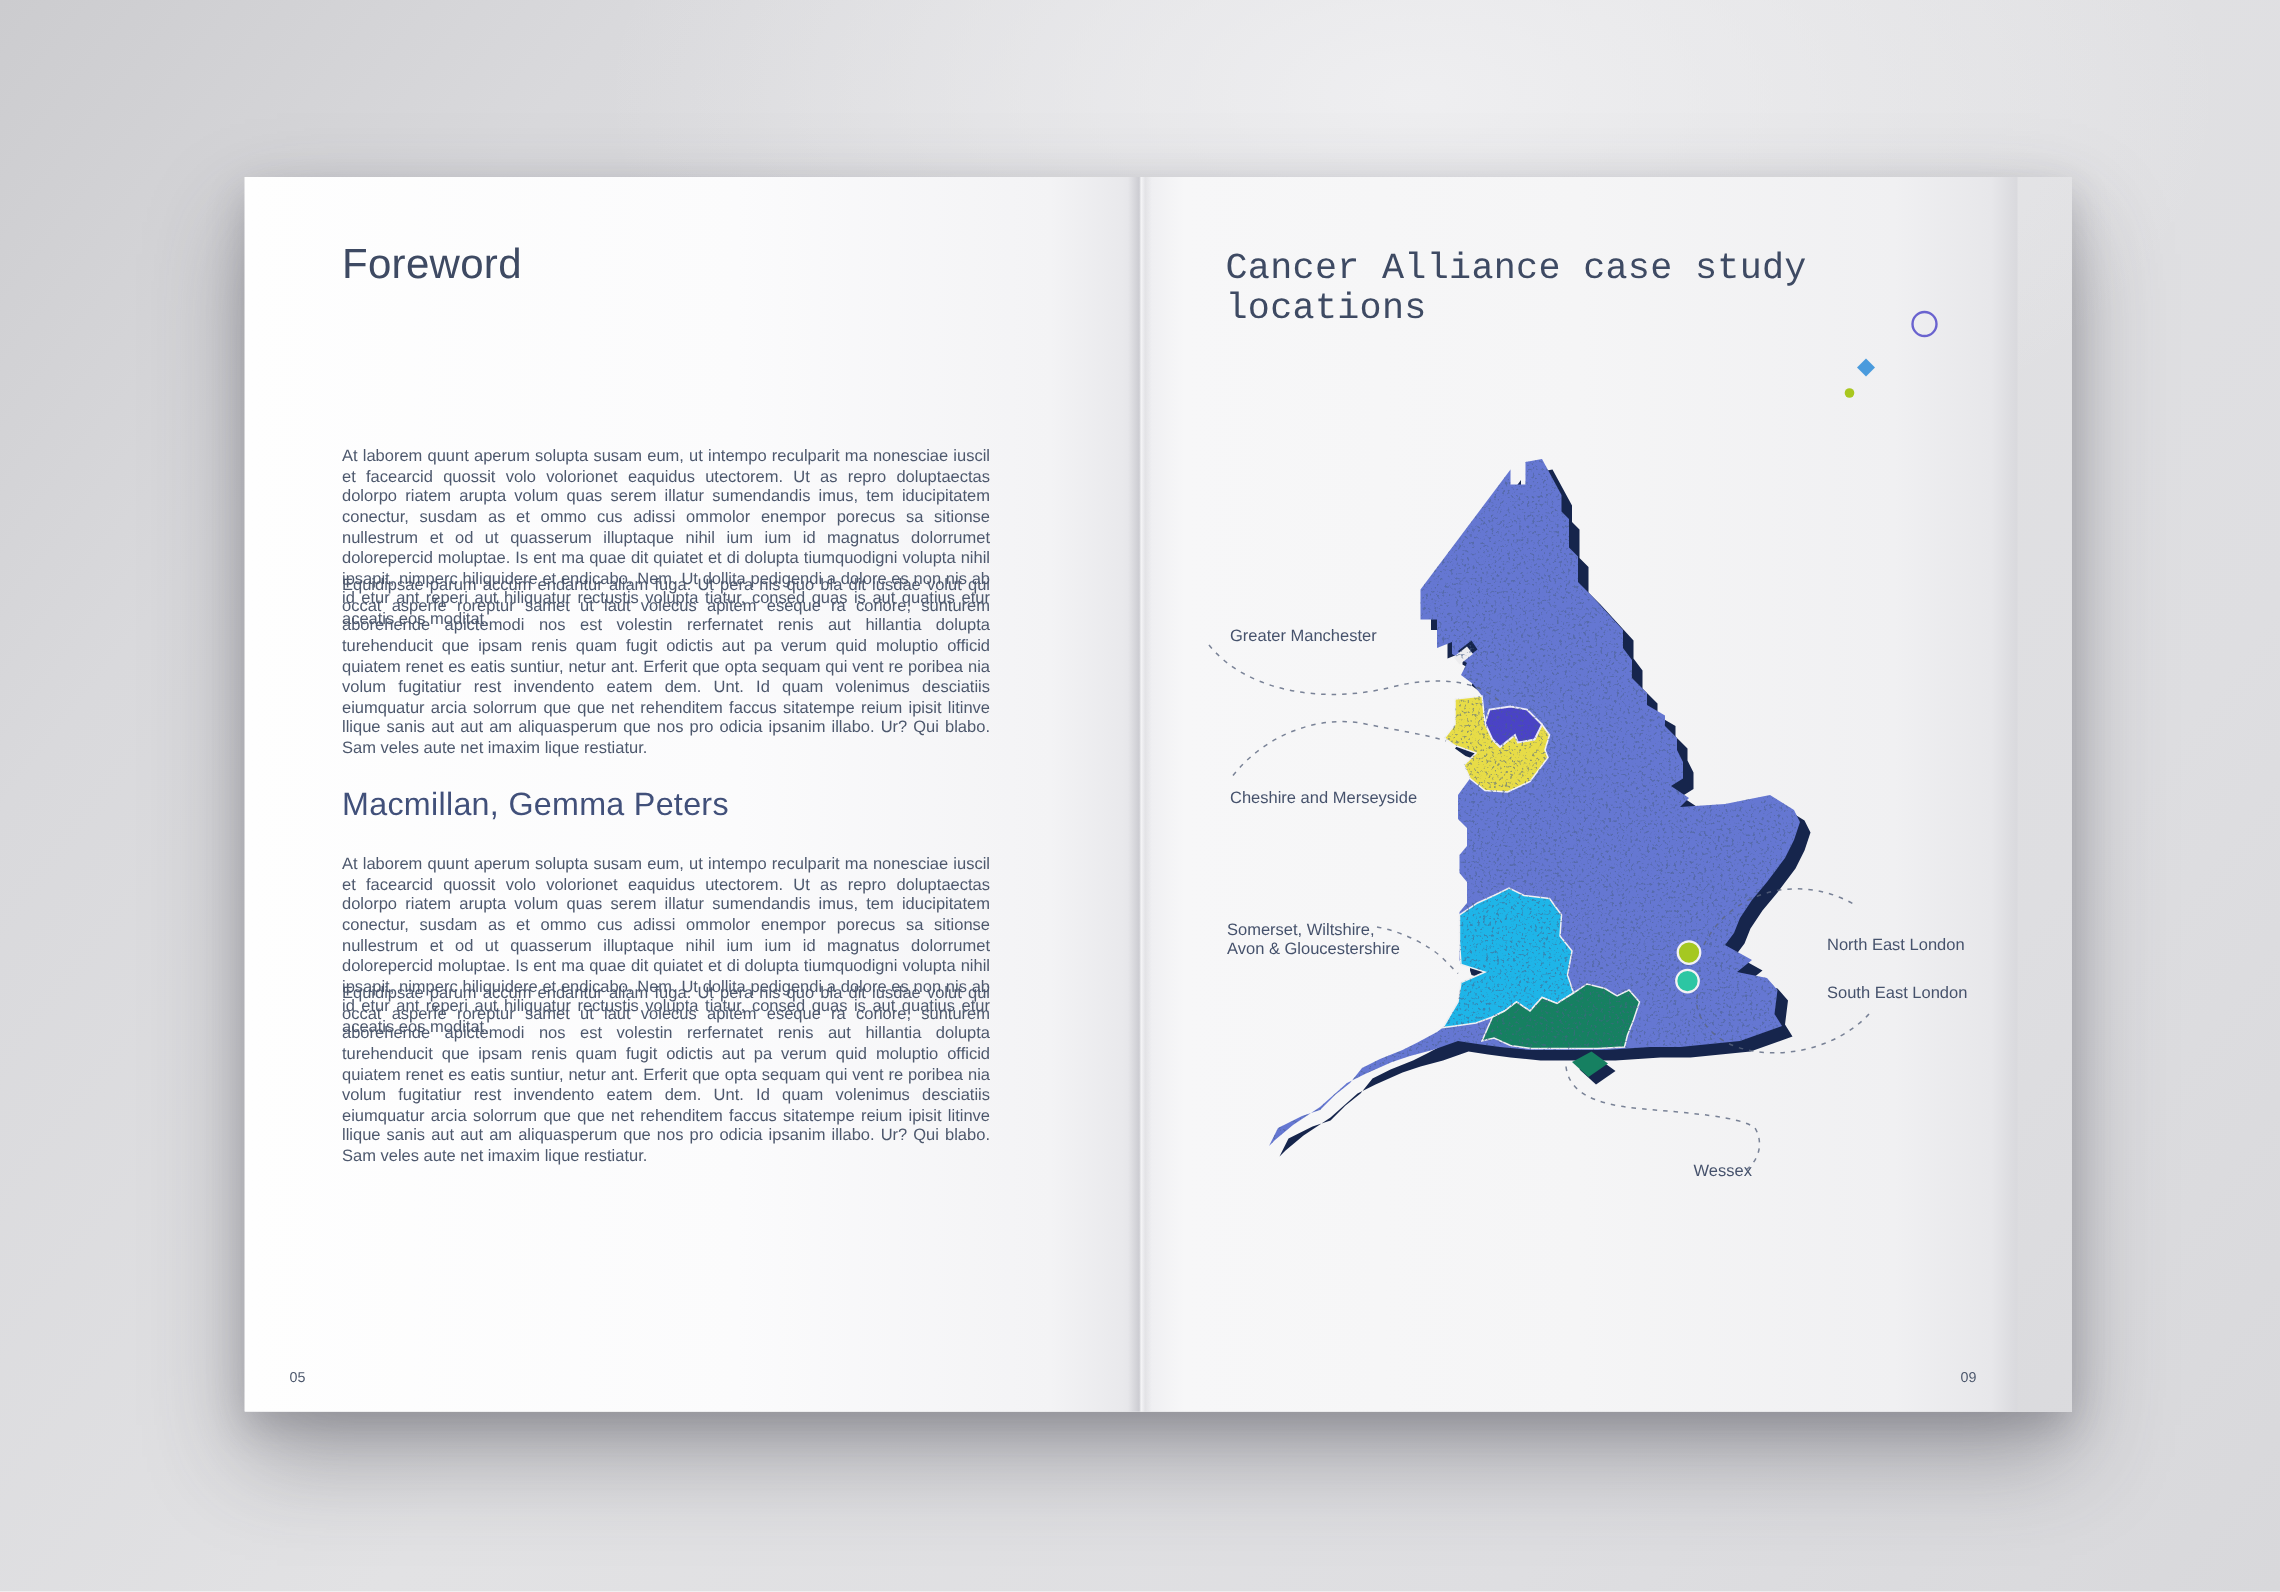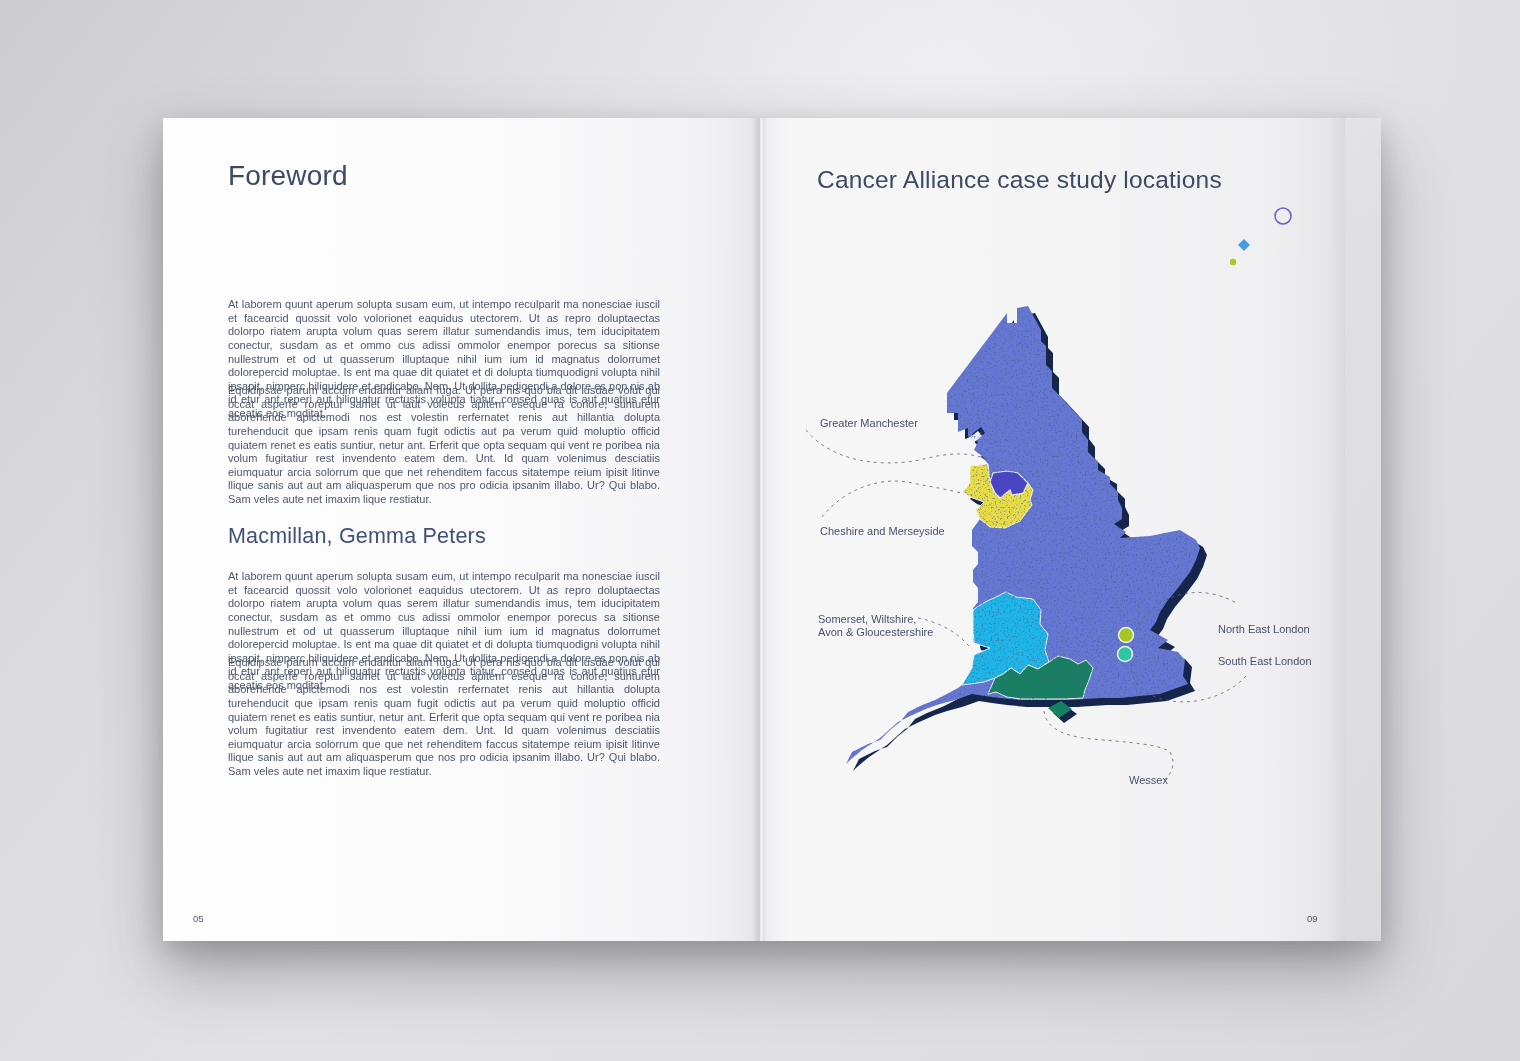--- a/index.html
+++ b/index.html
@@ -17,21 +17,21 @@
     background:linear-gradient(to right,#fefefe 0%,#fbfbfc 55%,#f3f3f5 90%,#e9e9ec 98%,#e2e2e6 100%);}
   .page.right{left:597px;width:585px;
     background:linear-gradient(to right,#ededf0 0%,#f7f7f8 5%,#f5f5f6 50%,#f0f0f2 86%,#e7e7ea 97%,#d9d9dd 100%);}
   .spine{position:absolute;left:589px;top:0;width:16px;height:823px;pointer-events:none;
     background:linear-gradient(to right,rgba(90,90,105,0) 0%,rgba(90,90,105,.16) 46%,rgba(255,255,255,.35) 56%,rgba(90,90,105,.08) 72%,rgba(90,90,105,0) 100%);}
   .lp-title{position:absolute;left:65px;top:42px;font-size:28px;letter-spacing:.2px;color:#3e4a63;}
   .sec-head{position:absolute;left:65px;font-size:21.5px;color:#41507a;letter-spacing:.2px;}
   .body-par{position:absolute;left:65px;width:432px;font-size:11px;line-height:1.24;
     color:#4d586d;text-align:justify;margin:0;}
   .pagenum{position:absolute;top:795px;font-size:9.5px;color:#4d586d;}
-  .rp-title{position:absolute;left:57px;top:48px;font-size:24.5px;letter-spacing:.2px;color:#3e4a63;}
+  .rp-title{position:absolute;left:57px;top:48px;font-size:24.5px;letter-spacing:.2px;color:#3e4a63;font-family:Liberation Mono, monospace;}
   .map-svg{position:absolute;left:0;top:0;}
   .map-label{font-size:11px;fill:#46526c;}
   .leader{fill:none;stroke:#5a657e;stroke-width:1;stroke-dasharray:3 4;opacity:.8;}
 </style>
 </head>
 <body>
 
 <div class="spread">
 
   <div class="page left">

